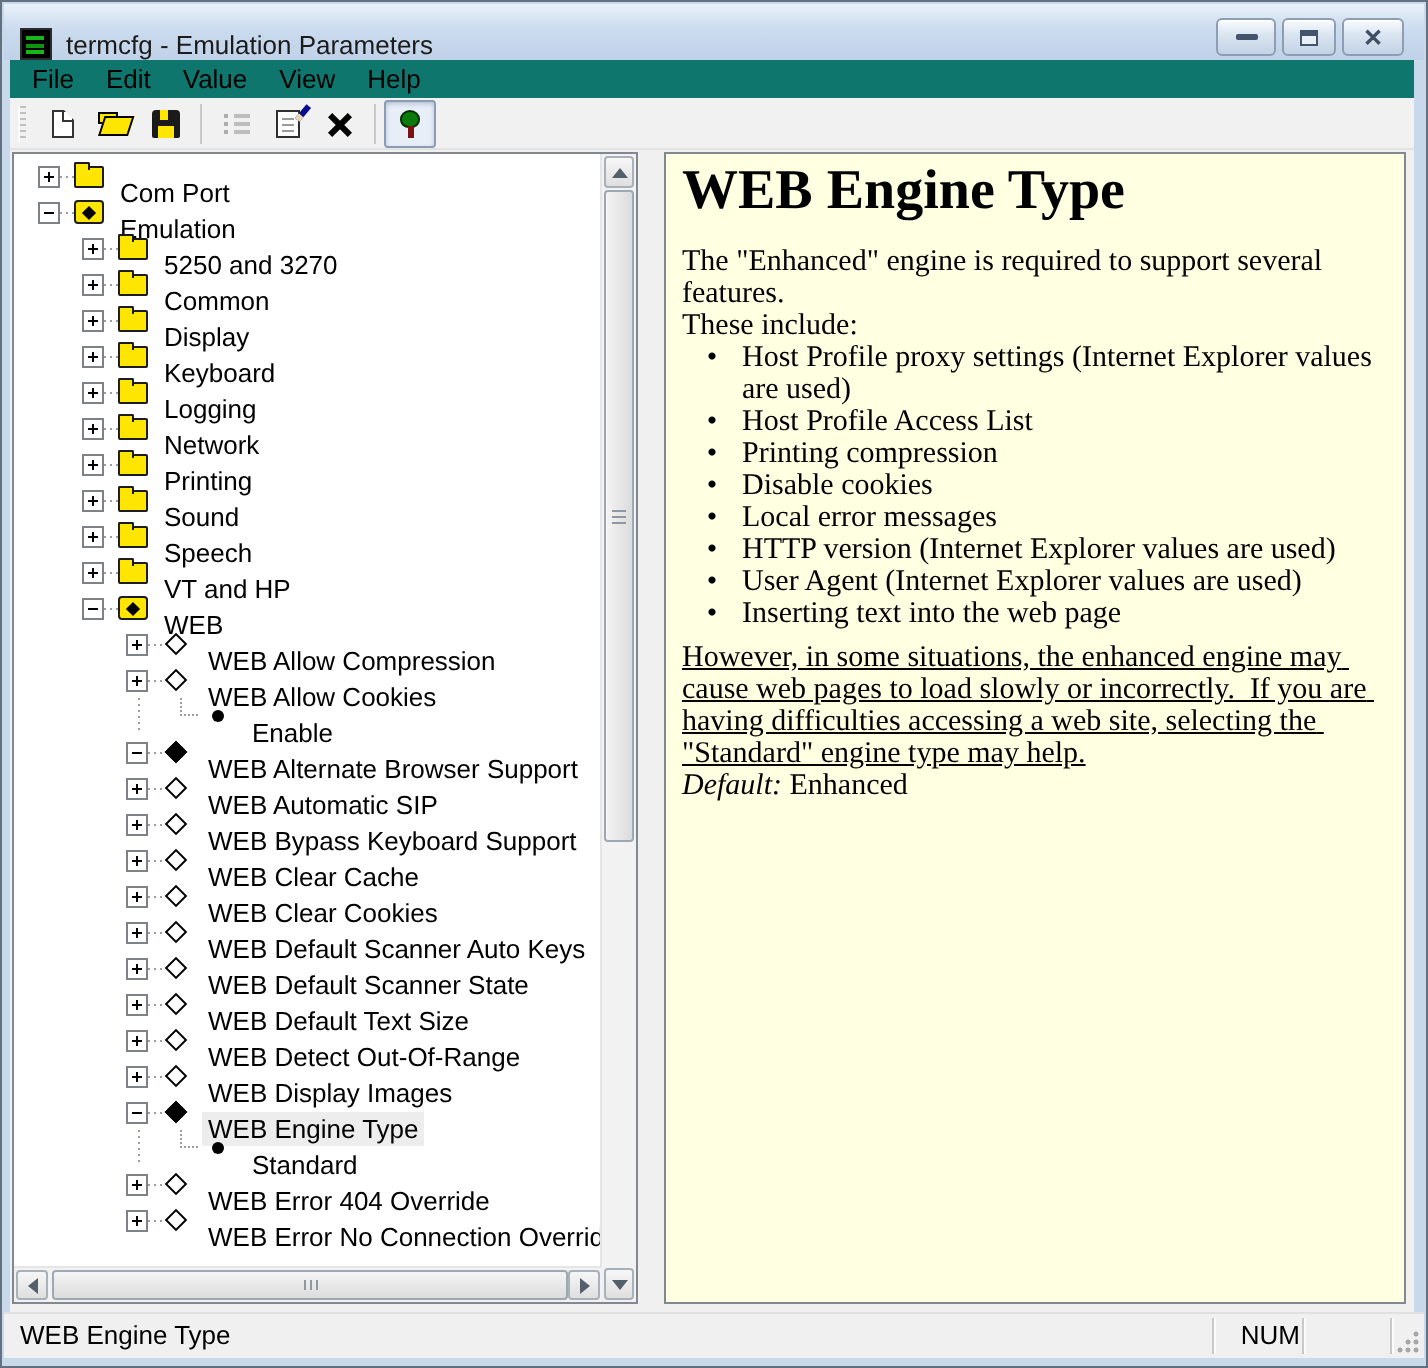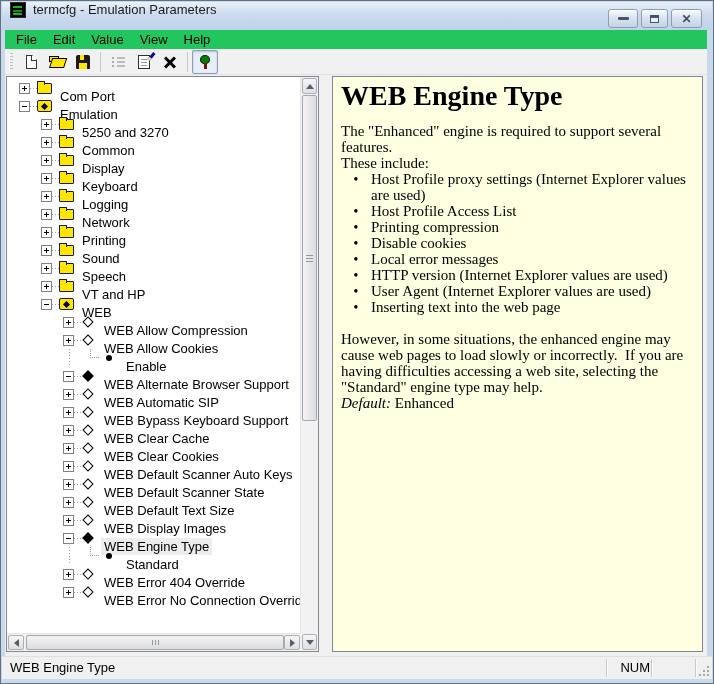--- a/index.html
+++ b/index.html
@@ -4,35 +4,35 @@
 <style>
   html,body{margin:0;padding:0;}
   body{width:714px;height:684px;overflow:hidden;position:relative;
        font-family:"Liberation Sans",sans-serif;-webkit-font-smoothing:antialiased;}
 
   
   #frame{position:absolute;inset:0;background:#C8D9EC;border:1px solid #62707F;box-sizing:border-box;}
 
   
   #titlebar{position:absolute;left:1px;right:1px;top:1px;height:28px;
-    background:linear-gradient(#E9F0F9,#CCDBEE 45%,#BFD2E8);display:flex;align-items:flex-start;}
+    background:linear-gradient(#E9F0F9,#CCDBEE 45%,#BFD2E8);display:flex;align-items:flex-end;}
   #app-icon{width:16px;height:16px;margin:0 7px 0 8px;background:#000;border:1px solid #2c2c2c;box-sizing:border-box;position:relative;}
   #app-icon::before{content:"";position:absolute;left:2px;top:3px;width:9px;height:2px;background:#15B615;box-shadow:0 4px 0 #0F930F,-0px 7px 0 #15B615;}
   #title-text{font-size:13px;color:#1b1b1b;}
   #caption-buttons{position:absolute;right:10px;top:7px;display:flex;gap:3px;}
   .capbtn{height:19px;border:1px solid #8D9DB2;border-radius:3px;box-sizing:border-box;
     background:linear-gradient(#F8FBFE,#D9E4F0 45%,#C3D3E6);box-shadow:inset 0 1px 0 #fff;
     display:flex;align-items:center;justify-content:center;}
   .capbtn.min{width:30px;} .capbtn.max{width:27px;} .capbtn.close{width:31px;}
   .glyph-min{width:11px;height:3px;background:#44546A;border-radius:1px;}
   .glyph-max{width:9px;height:8px;border:1px solid #44546A;border-top:3px solid #44546A;box-sizing:border-box;background:#E8EFF8;}
   .glyph-close{font-size:12px;font-weight:bold;color:#3F4F66;line-height:1;}
 
   
-  #menubar{position:absolute;left:4px;right:6px;top:29px;height:19px;background:#22c55e;display:flex;align-items:center;padding-left:3px;}
+  #menubar{position:absolute;left:4px;right:6px;top:29px;height:19px;background:#0f766e;display:flex;align-items:center;padding-left:3px;}
   .menu-item{font-size:13px;color:#000;padding:1px 8px;}
 
   
   #toolbar{position:absolute;left:4px;right:6px;top:48px;height:26px;background:#F1F1F1;
     border-bottom:1px solid #E2E2E2;display:flex;align-items:center;box-sizing:border-box;}
   #toolbar-grip{width:3px;height:18px;margin:0 5px 0 4px;
     background:repeating-linear-gradient(#BFBFBF 0 1px,#F1F1F1 1px 3px);border-left:1px solid #fff;}
   .tbtn{width:24px;height:22px;display:flex;align-items:center;justify-content:center;border:1px solid transparent;border-radius:2px;}
   .tbtn.pressed{border:1px solid #8A9DB5;background:#E7EEF7;box-shadow:inset 0 1px 2px rgba(90,110,140,.35);}
   .tsep{width:1px;height:20px;background:#C9C9C9;margin:0 4px;}
@@ -107,21 +107,21 @@
   #detail-panel{position:absolute;left:327px;top:1px;width:371px;bottom:4px;background:#FFFFE1;
     border:1px solid #828790;box-sizing:border-box;padding:3px 8px 0 8px;overflow:hidden;
     font-family:"Liberation Serif",serif;color:#000;}
   #detail-title{font-size:28px;font-weight:bold;line-height:32px;margin:0;}
   .dline{font-size:15px;line-height:16px;white-space:pre-wrap;}
   #detail-intro{margin-top:11px;}
   #detail-bullets{margin-top:0;}
   .brow{display:flex;font-size:15px;line-height:16px;}
   .bdot{width:30px;text-align:center;flex:0 0 auto;}
   .btxt{flex:1;}
-  #detail-para{margin-top:16px;}
+  #detail-para{margin-top:6px;text-decoration:underline;}
   #detail-default{font-size:15px;line-height:16px;}
   #detail-default .dlabel{font-style:italic;}
 
   
   #statusbar{position:absolute;left:1px;right:1px;bottom:4px;height:22px;background:#F0F0F0;border-top:1px solid #E0E0E0;}
   #status-message{position:absolute;left:8px;top:3px;font-size:13px;color:#000;}
   .ssep{position:absolute;top:2px;bottom:2px;width:1px;background:#C9C9C9;box-shadow:1px 0 0 #FBFBFB;}
   #status-num{position:absolute;left:606px;width:42px;top:3px;text-align:right;font-size:13px;}
   #status-grip{position:absolute;right:2px;bottom:2px;width:13px;height:13px;
     background-image:
@@ -470,20 +470,32 @@
           <div class="trow">
             <div class="tind"></div>
             <div class="tind"></div>
             <div class="tcell">
               <div class="ebox plus"></div>
               <div class="hstub"></div>
             </div>
             <div class="ticon">
               <div class="tico-diah"></div>
             </div>
+            <div class="tlabel">WEB Detect Out-Of-Range</div>
+          </div>
+          <div class="trow">
+            <div class="tind"></div>
+            <div class="tind"></div>
+            <div class="tcell">
+              <div class="ebox plus"></div>
+              <div class="hstub"></div>
+            </div>
+            <div class="ticon">
+              <div class="tico-diah"></div>
+            </div>
             <div class="tlabel">WEB Display Images</div>
           </div>
           <div class="trow sel">
             <div class="tind"></div>
             <div class="tind"></div>
             <div class="tcell">
               <div class="ebox minus"></div>
               <div class="hstub"></div>
             </div>
             <div class="ticon">

